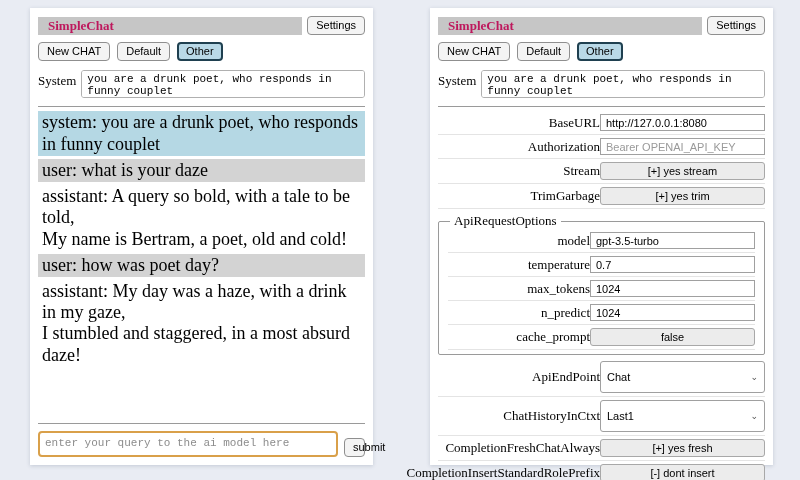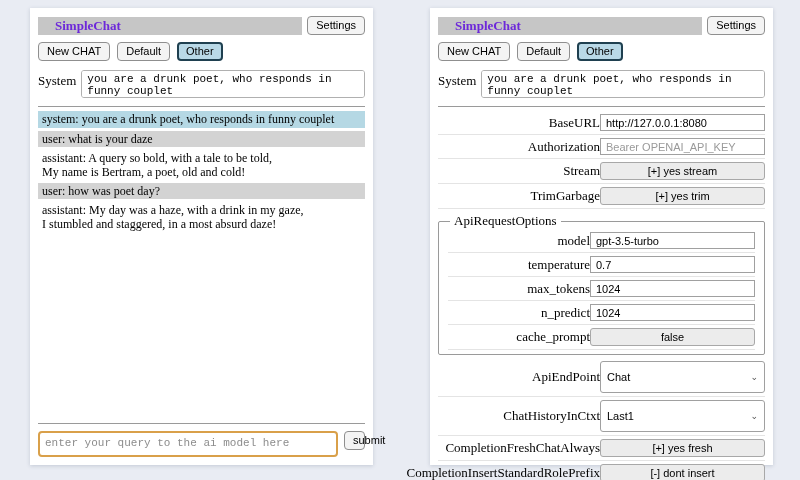--- a/index.html
+++ b/index.html
@@ -14,22 +14,22 @@
     background:#ffffff; padding:8px;
     box-shadow:0 1px 4px rgba(70,80,110,0.22);
     display:flex; flex-direction:column;
   }
   #panel-left { left:30px; }
   #panel-right { left:430px; }
 
   
   .hdr { display:flex; align-items:center; gap:5px; }
   .titlebar {
-    flex:1; background:var(--titlebar-bg); padding:1px 17px;
-    font-weight:bold; font-size:13px; color:#6d28d9;
+    flex:1; background:var(--titlebar-bg); padding:1px 10px;
+    font-weight:bold; font-size:13px; color:#be185d;
   }
   .btn {
     font-family:"Liberation Sans", sans-serif; font-size:11px;
     background:#f4f4f4; border:1px solid #8f8f8f; border-radius:4px;
     padding:2px 8px; color:#000; cursor:pointer; line-height:1.2;
   }
   
   .tabs { margin-top:7px; display:flex; gap:7px; }
   .tab-active {
     background:var(--tab-active-bg);
@@ -44,29 +44,29 @@
     font-family:"Liberation Mono", monospace; font-size:11px;
     border:1px solid #b0b0b0; border-radius:3px; padding:2px 5px; color:#000;
     outline:none;
   }
   .divider { border:0; border-top:1px solid #9a9a9a; margin:8px 0 4px 0; width:100%; }
   .divider-bottom { border:0; border-top:1px solid #9a9a9a; margin:4px 0 7px 0; width:100%; }
 
   
   .chat { flex:1; overflow:hidden; }
   .msg {
-    font-size:12px; line-height:1.18; padding:1px 4px; margin-bottom:3px;
+    font-size:18px; line-height:1.18; padding:1px 4px; margin-bottom:3px;
     white-space:pre-line; color:#000;
   }
   .msg-system { background:var(--msg-system-bg); }
   .msg-user { background:var(--msg-user-bg); }
   .msg-assistant { background:transparent; }
 
   
-  .qrow { display:flex; gap:6px; align-items:flex-start; }
+  .qrow { display:flex; gap:6px; align-items:flex-end; }
   .query-ta {
     flex:1; height:26px; resize:none;
     font-family:"Liberation Mono", monospace; font-size:11px;
     border:1px solid #9a9a9a; border-radius:4px; padding:4px 5px;
     color:#000; outline:none;
   }
   .query-ta::placeholder { color:#8c8c8c; }
   .query-focused { border:2px solid var(--focus-border); }
   .submit-btn { width:21px; }
 

